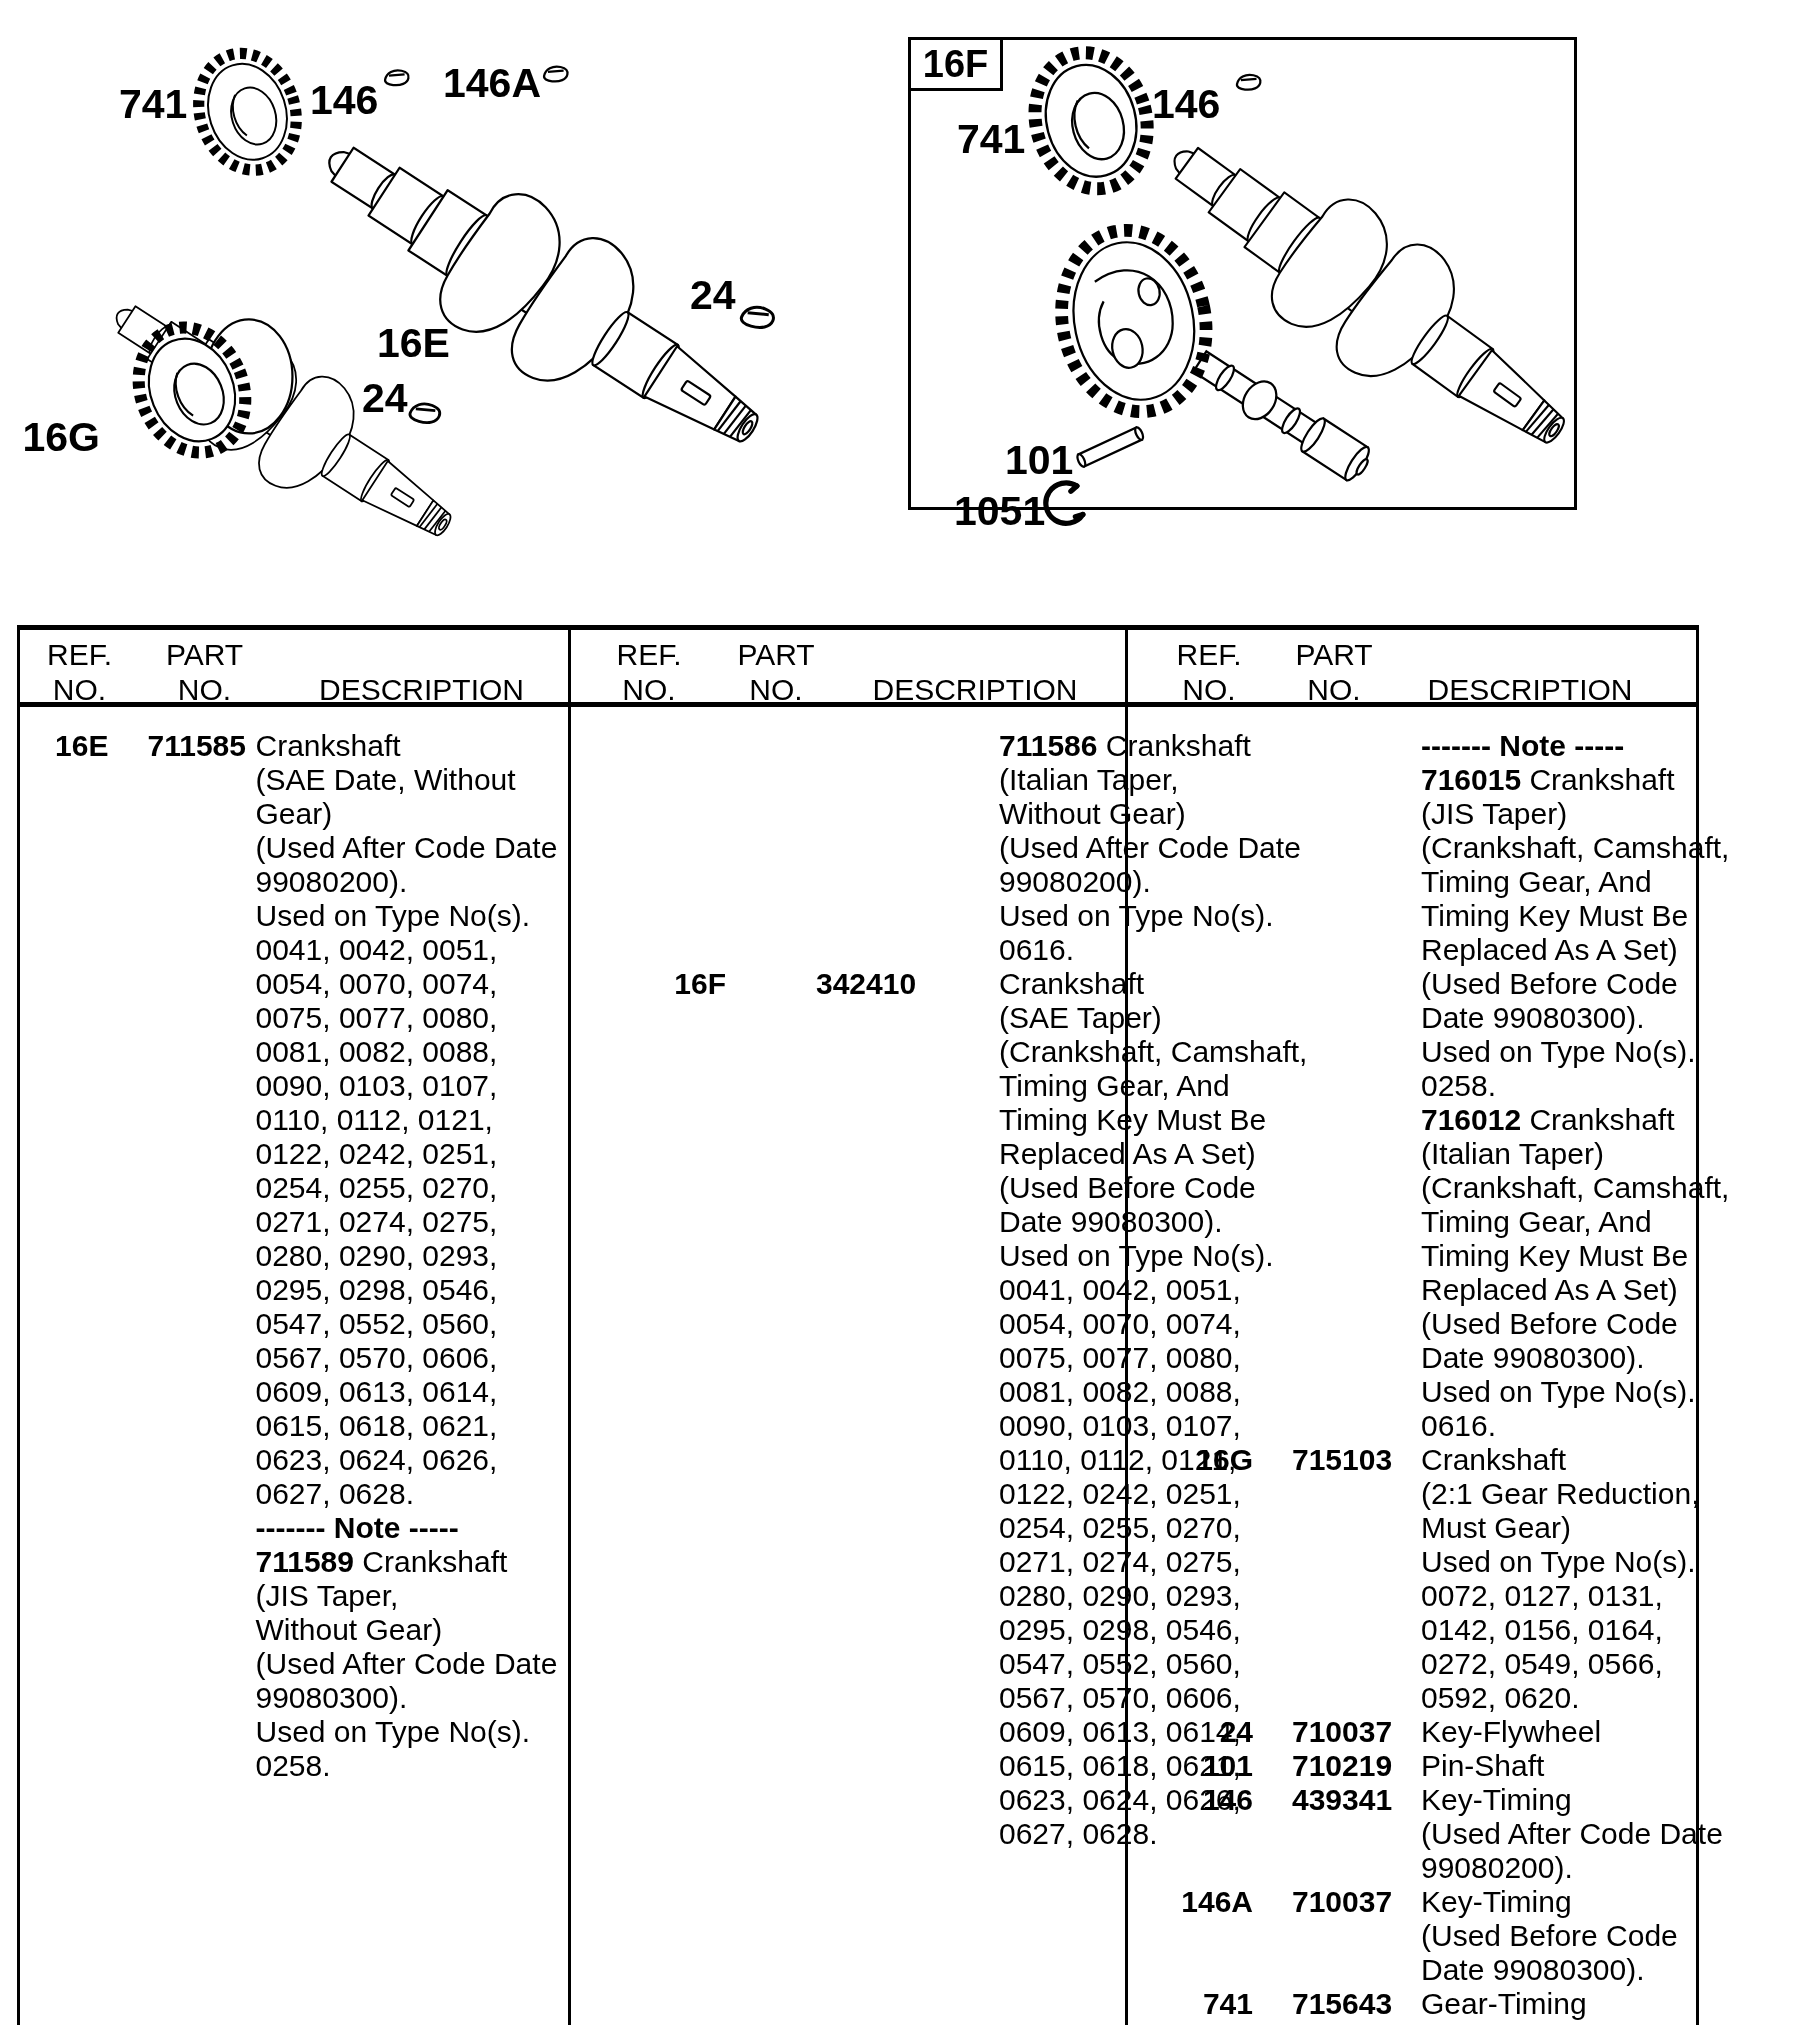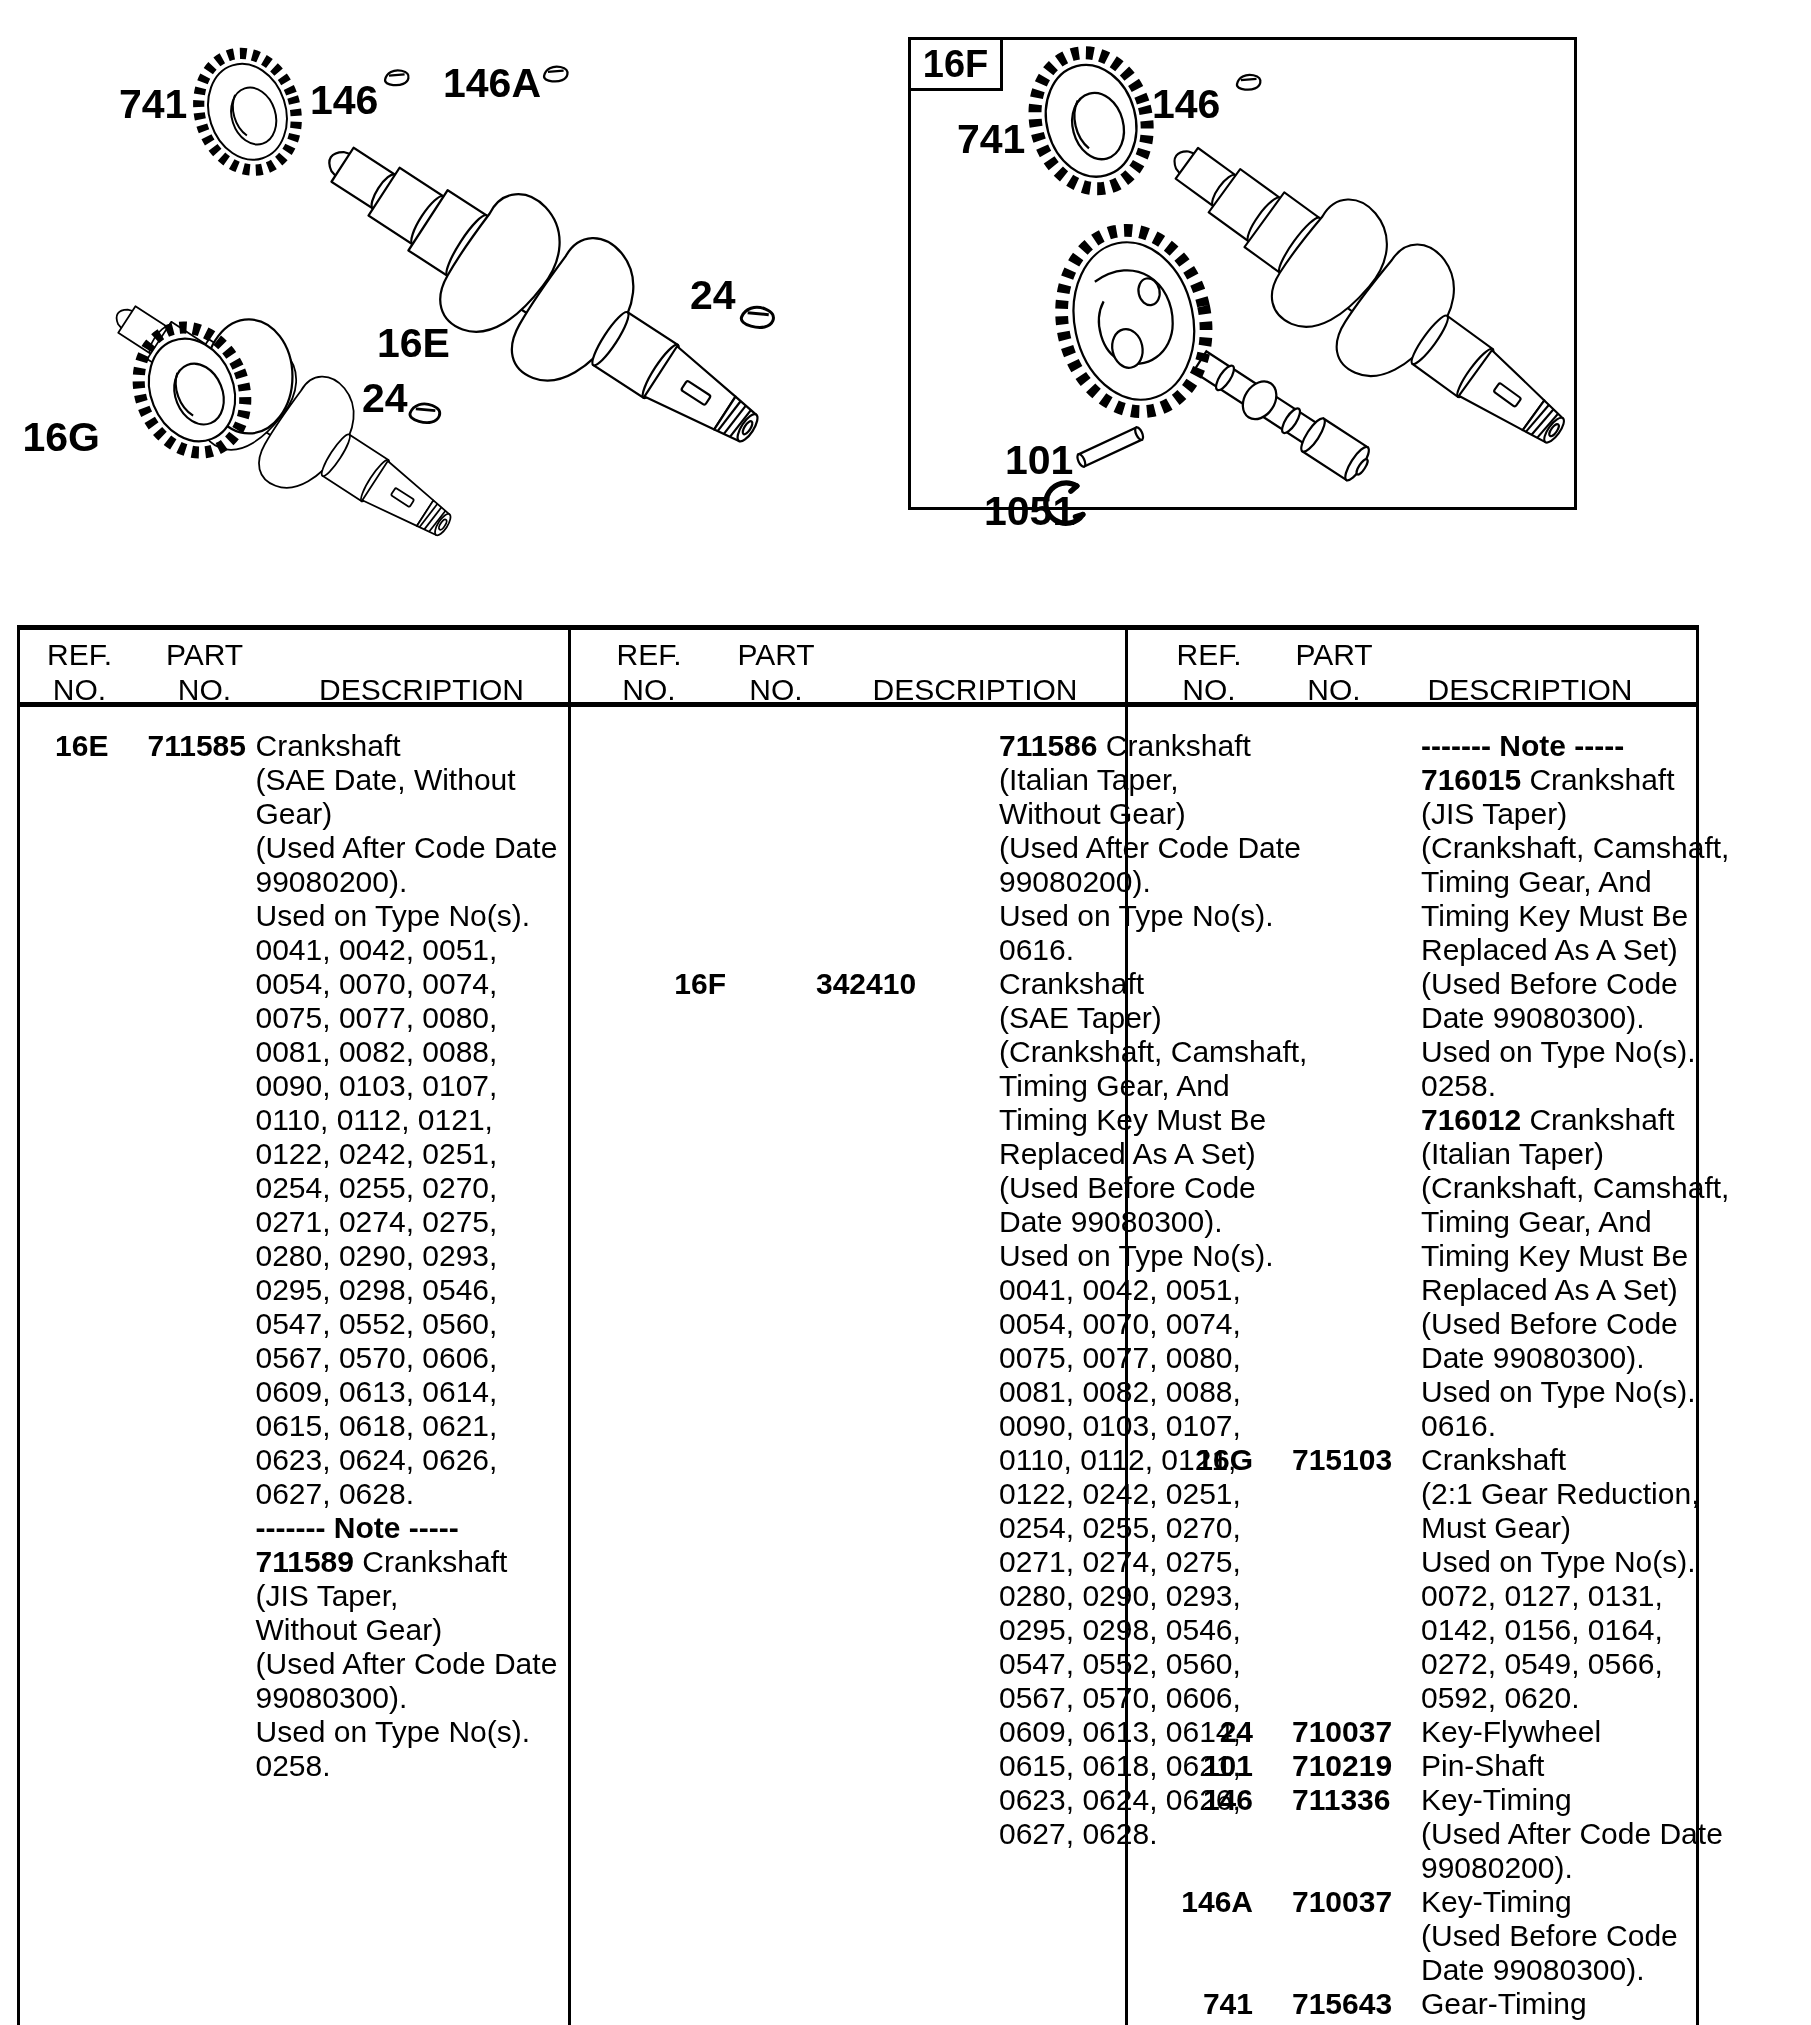--- a/index.html
+++ b/index.html
@@ -156,21 +156,21 @@
       <div class="dlabel" style="left: 119px; top: 84px;">741</div>
       <div class="dlabel" style="left: 310px; top: 80px;">146</div>
       <div class="dlabel" style="left: 443px; top: 63px;">146A</div>
       <div class="dlabel" style="left: 690px; top: 275px;">24</div>
       <div class="dlabel" style="left: 377px; top: 323px;">16E</div>
       <div class="dlabel" style="left: 362px; top: 378px;">24</div>
       <div class="dlabel" style="left: 22.5px; top: 417px;">16G</div>
       <div class="dlabel" style="left: 957px; top: 119px;">741</div>
       <div class="dlabel" style="left: 1152px; top: 84px;">146</div>
       <div class="dlabel" style="left: 1005px; top: 440px;">101</div>
-      <div class="dlabel" style="left: 954px; top: 491px; margin-left: 30px;">1051</div>
+      <div class="dlabel" style="left: 954px; top: 491px;">1051</div>
     </div>
 
   <div class="hrule" style="top:625px"></div>
   <div class="hrule" style="top:702px"></div>
   <div class="vrule" style="left:16.5px"></div>
   <div class="vrule" style="left:568px"></div>
   <div class="vrule" style="left:1125px"></div>
   <div class="vrule" style="left:1696px"></div>
 
   <div class="thead" style="left:16.5px;  --h1:63px; --h2:188px; --h3:405px">
@@ -490,21 +490,21 @@
         <span class="part">710037</span>
         <span class="desc">Key-Flywheel</span>
       </div>
       <div class="trow">
         <span class="ref">101</span>
         <span class="part">710219</span>
         <span class="desc">Pin-Shaft</span>
       </div>
       <div class="trow">
         <span class="ref">146</span>
-        <span class="part">711336</span>
+        <span class="part">439341</span>
         <span class="desc">Key-Timing</span>
       </div>
       <div class="trow">
         <span class="desc">(Used After Code Date</span>
       </div>
       <div class="trow">
         <span class="desc">99080200).</span>
       </div>
       <div class="trow">
         <span class="ref">146A</span>

